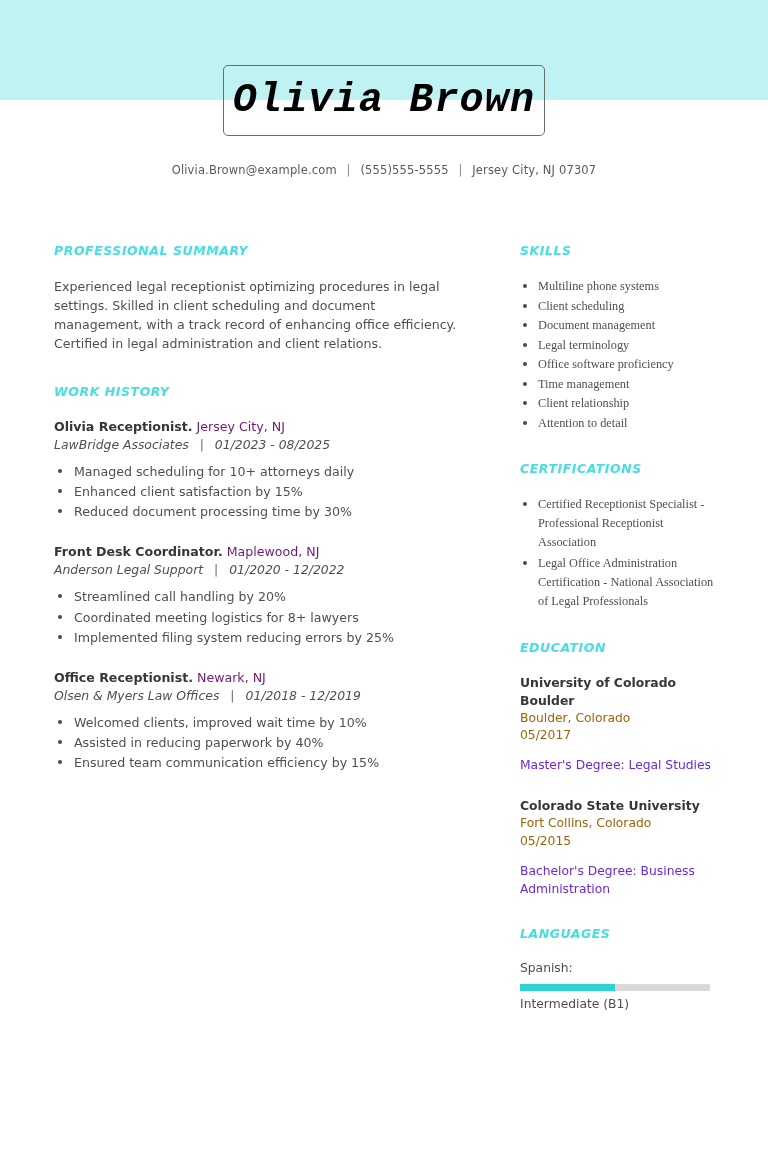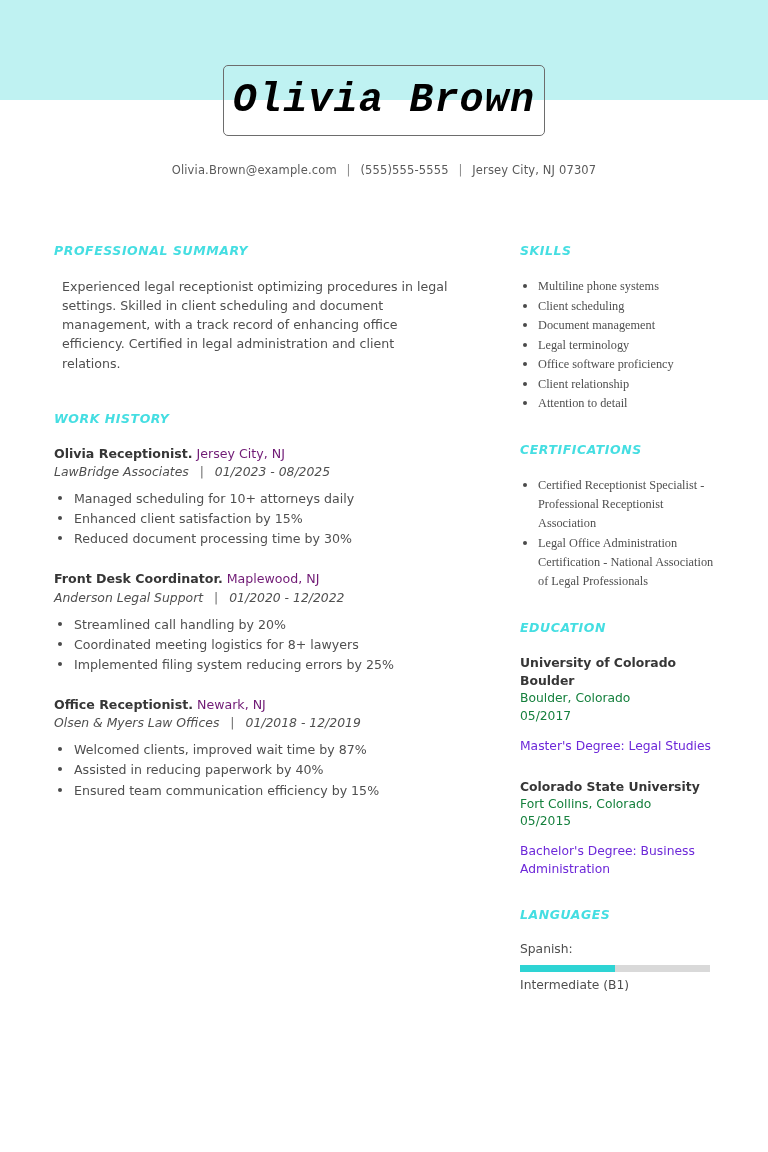--- a/index.html
+++ b/index.html
@@ -97,21 +97,21 @@
     margin: 0 0 19px 0;
     line-height: 1.2;
   }
   .section-block { margin-bottom: 0; }
 
   
   #summary-text {
     font-size: 12.6px;
     line-height: 1.52;
     color: #4f4f4f;
-    margin: 8px;
+    margin: 0;
   }
 
   
   .job { margin-bottom: 22px; }
   .job:last-child { margin-bottom: 0; }
   .job-line1 {
     font-size: 12.6px;
     line-height: 1.45;
     color: #4f4f4f;
   }
@@ -171,21 +171,21 @@
   .edu { margin-bottom: 22px; }
   .edu:last-child { margin-bottom: 0; }
   .edu-school {
     font-weight: bold;
     font-size: 12.4px;
     color: #363636;
     line-height: 1.45;
   }
   .edu-place, .edu-date {
     font-size: 12.3px;
-    color: #15803d;
+    color: #a16207;
     line-height: 1.45;
   }
   .edu-degree {
     font-size: 12.3px;
     color: #6d28d9;
     line-height: 1.45;
     margin-top: 12px;
   }
 
   
@@ -285,39 +285,40 @@
         <div class="job-line1">
           <span class="job-title">Office Receptionist.</span>
           <span class="job-location">Newark, NJ</span>
         </div>
         <div class="job-line2">
           <span>Olsen &amp; Myers Law Offices</span>
           <span class="bar">|</span>
           <span>01/2018 - 12/2019</span>
         </div>
         <ul class="bullets">
-          <li>Welcomed clients, improved wait time by 87%</li>
+          <li>Welcomed clients, improved wait time by 10%</li>
           <li>Assisted in reducing paperwork by 40%</li>
           <li>Ensured team communication efficiency by 15%</li>
         </ul>
       </div>
 
     </div>
   </div>
 
   <div id="right-col">
 
     <div class="section-block">
       <div class="section-heading">SKILLS</div>
       <ul class="bullets tight">
         <li>Multiline phone systems</li>
         <li>Client scheduling</li>
         <li>Document management</li>
         <li>Legal terminology</li>
         <li>Office software proficiency</li>
+        <li>Time management</li>
         <li>Client relationship</li>
         <li>Attention to detail</li>
       </ul>
     </div>
 
     <div class="rc-gap"></div>
 
     <div class="section-block">
       <div class="section-heading">CERTIFICATIONS</div>
       <ul class="bullets">

